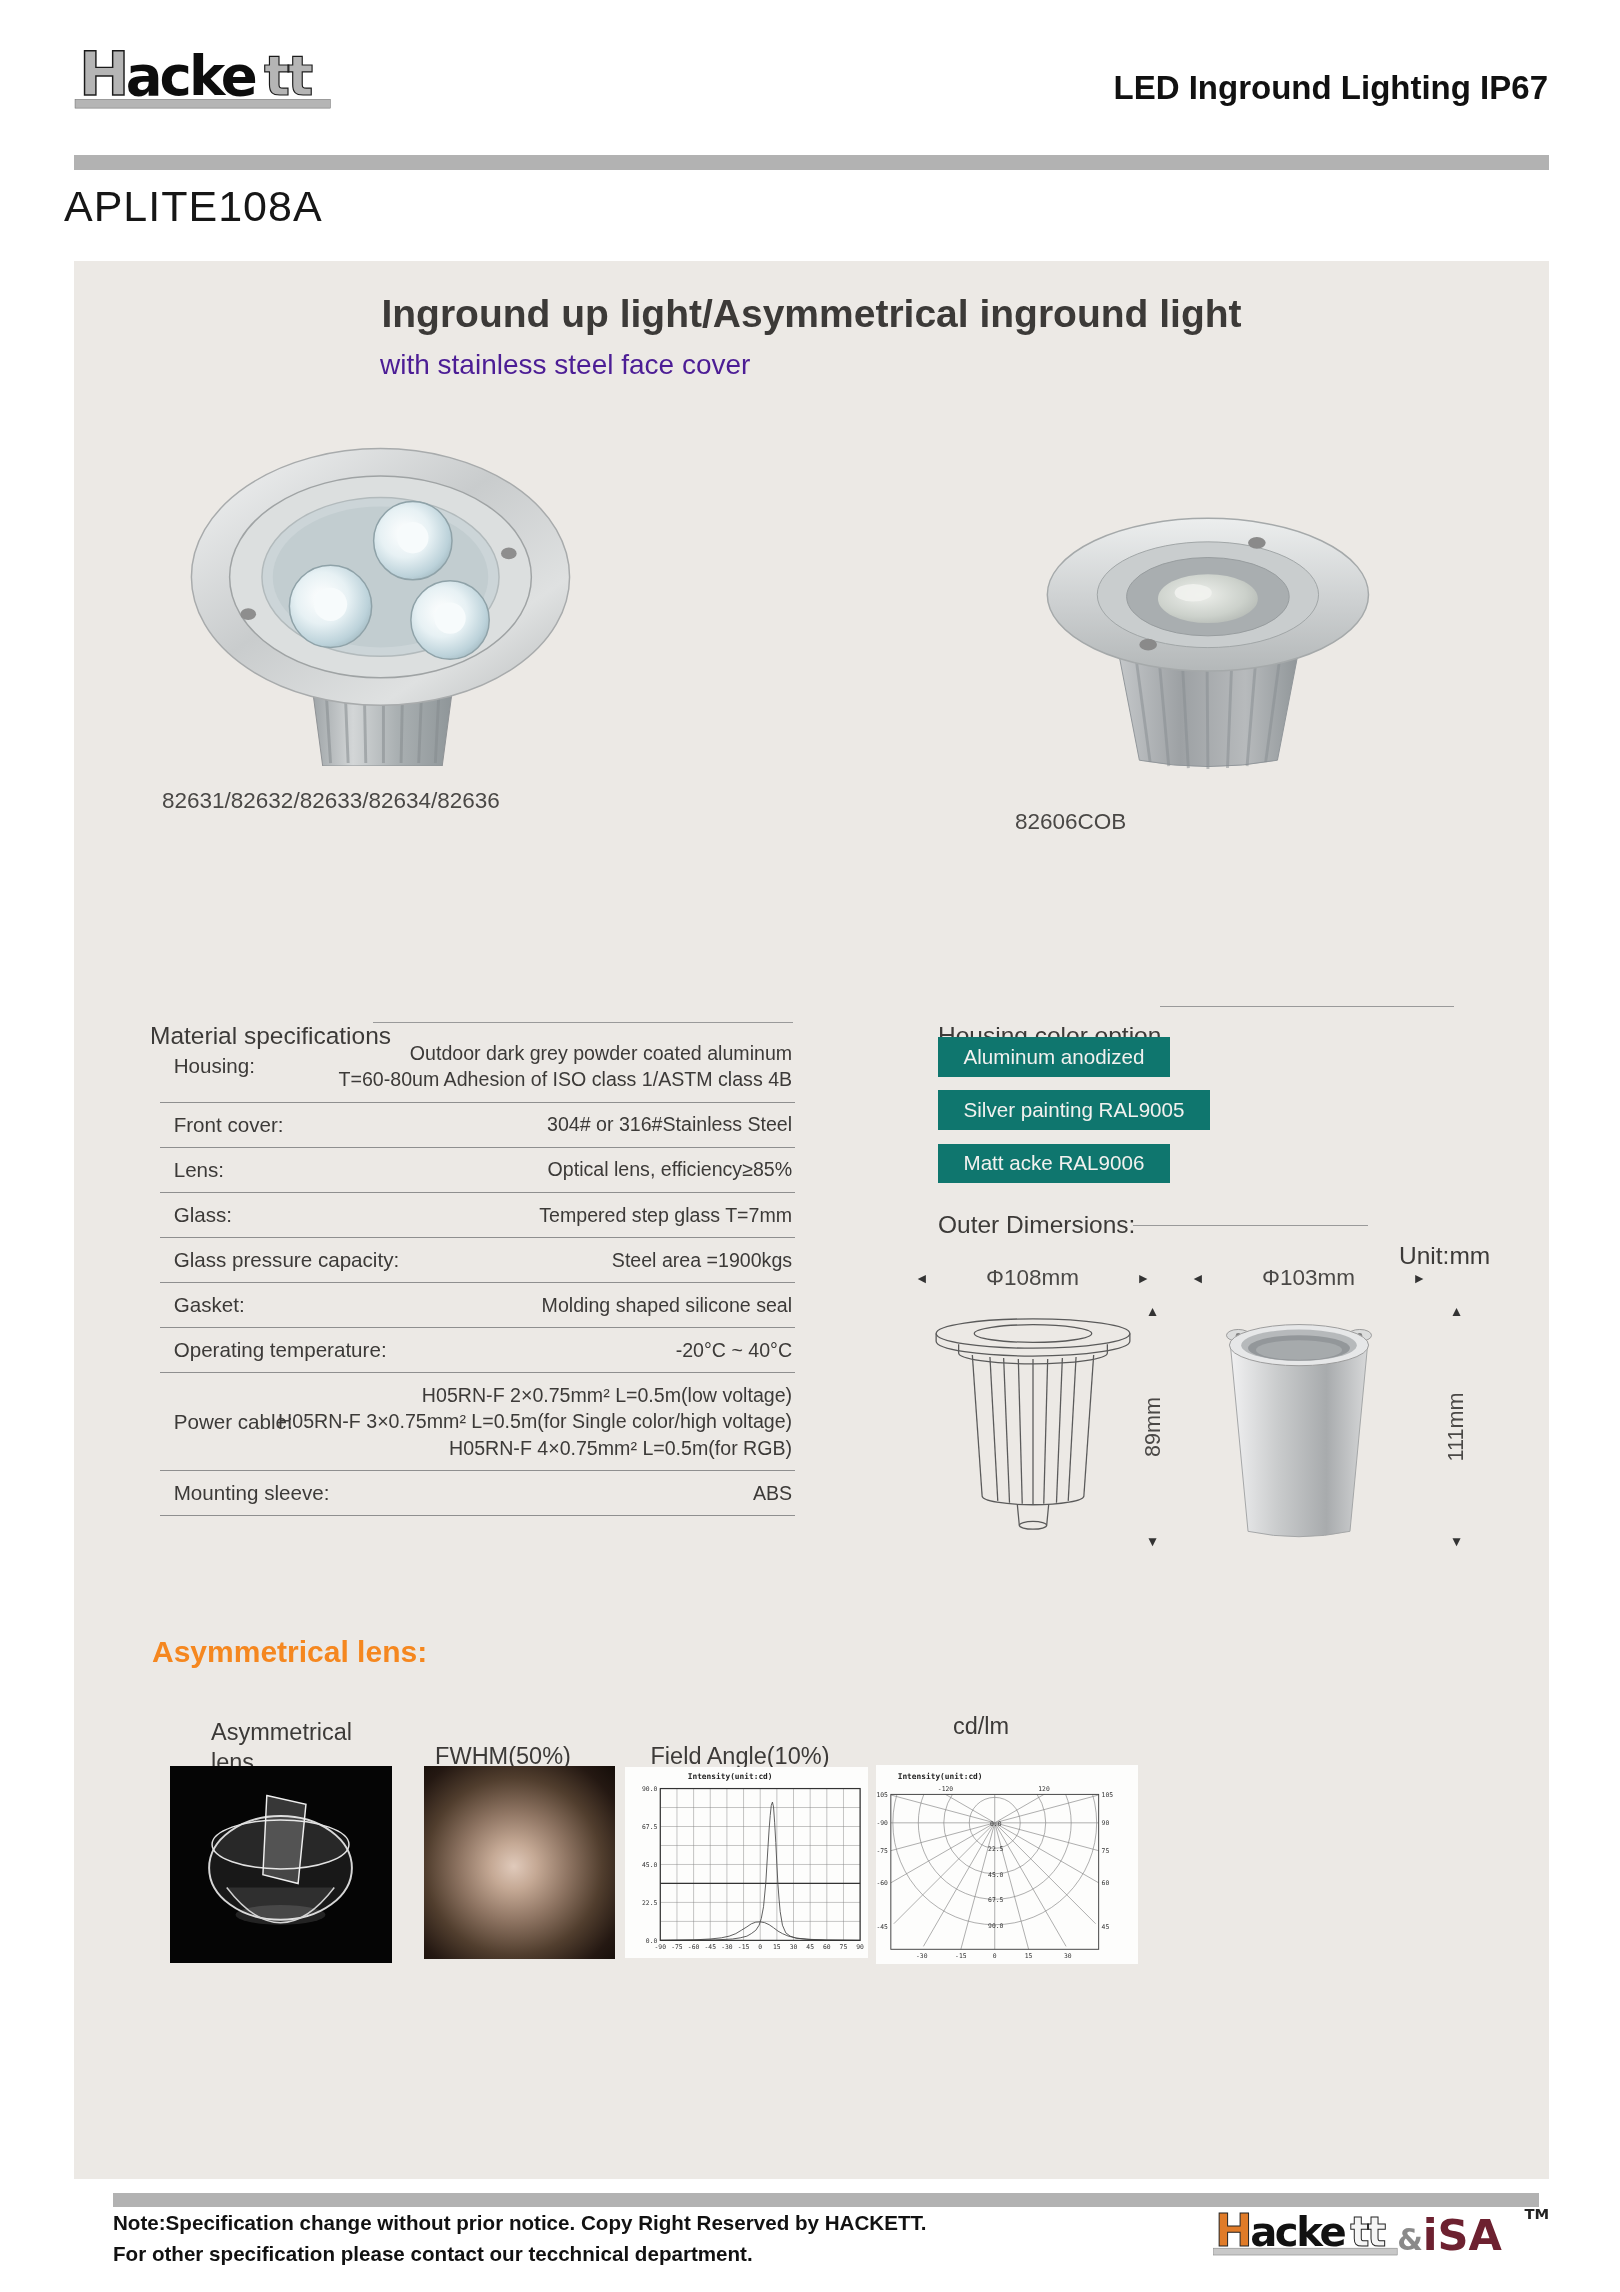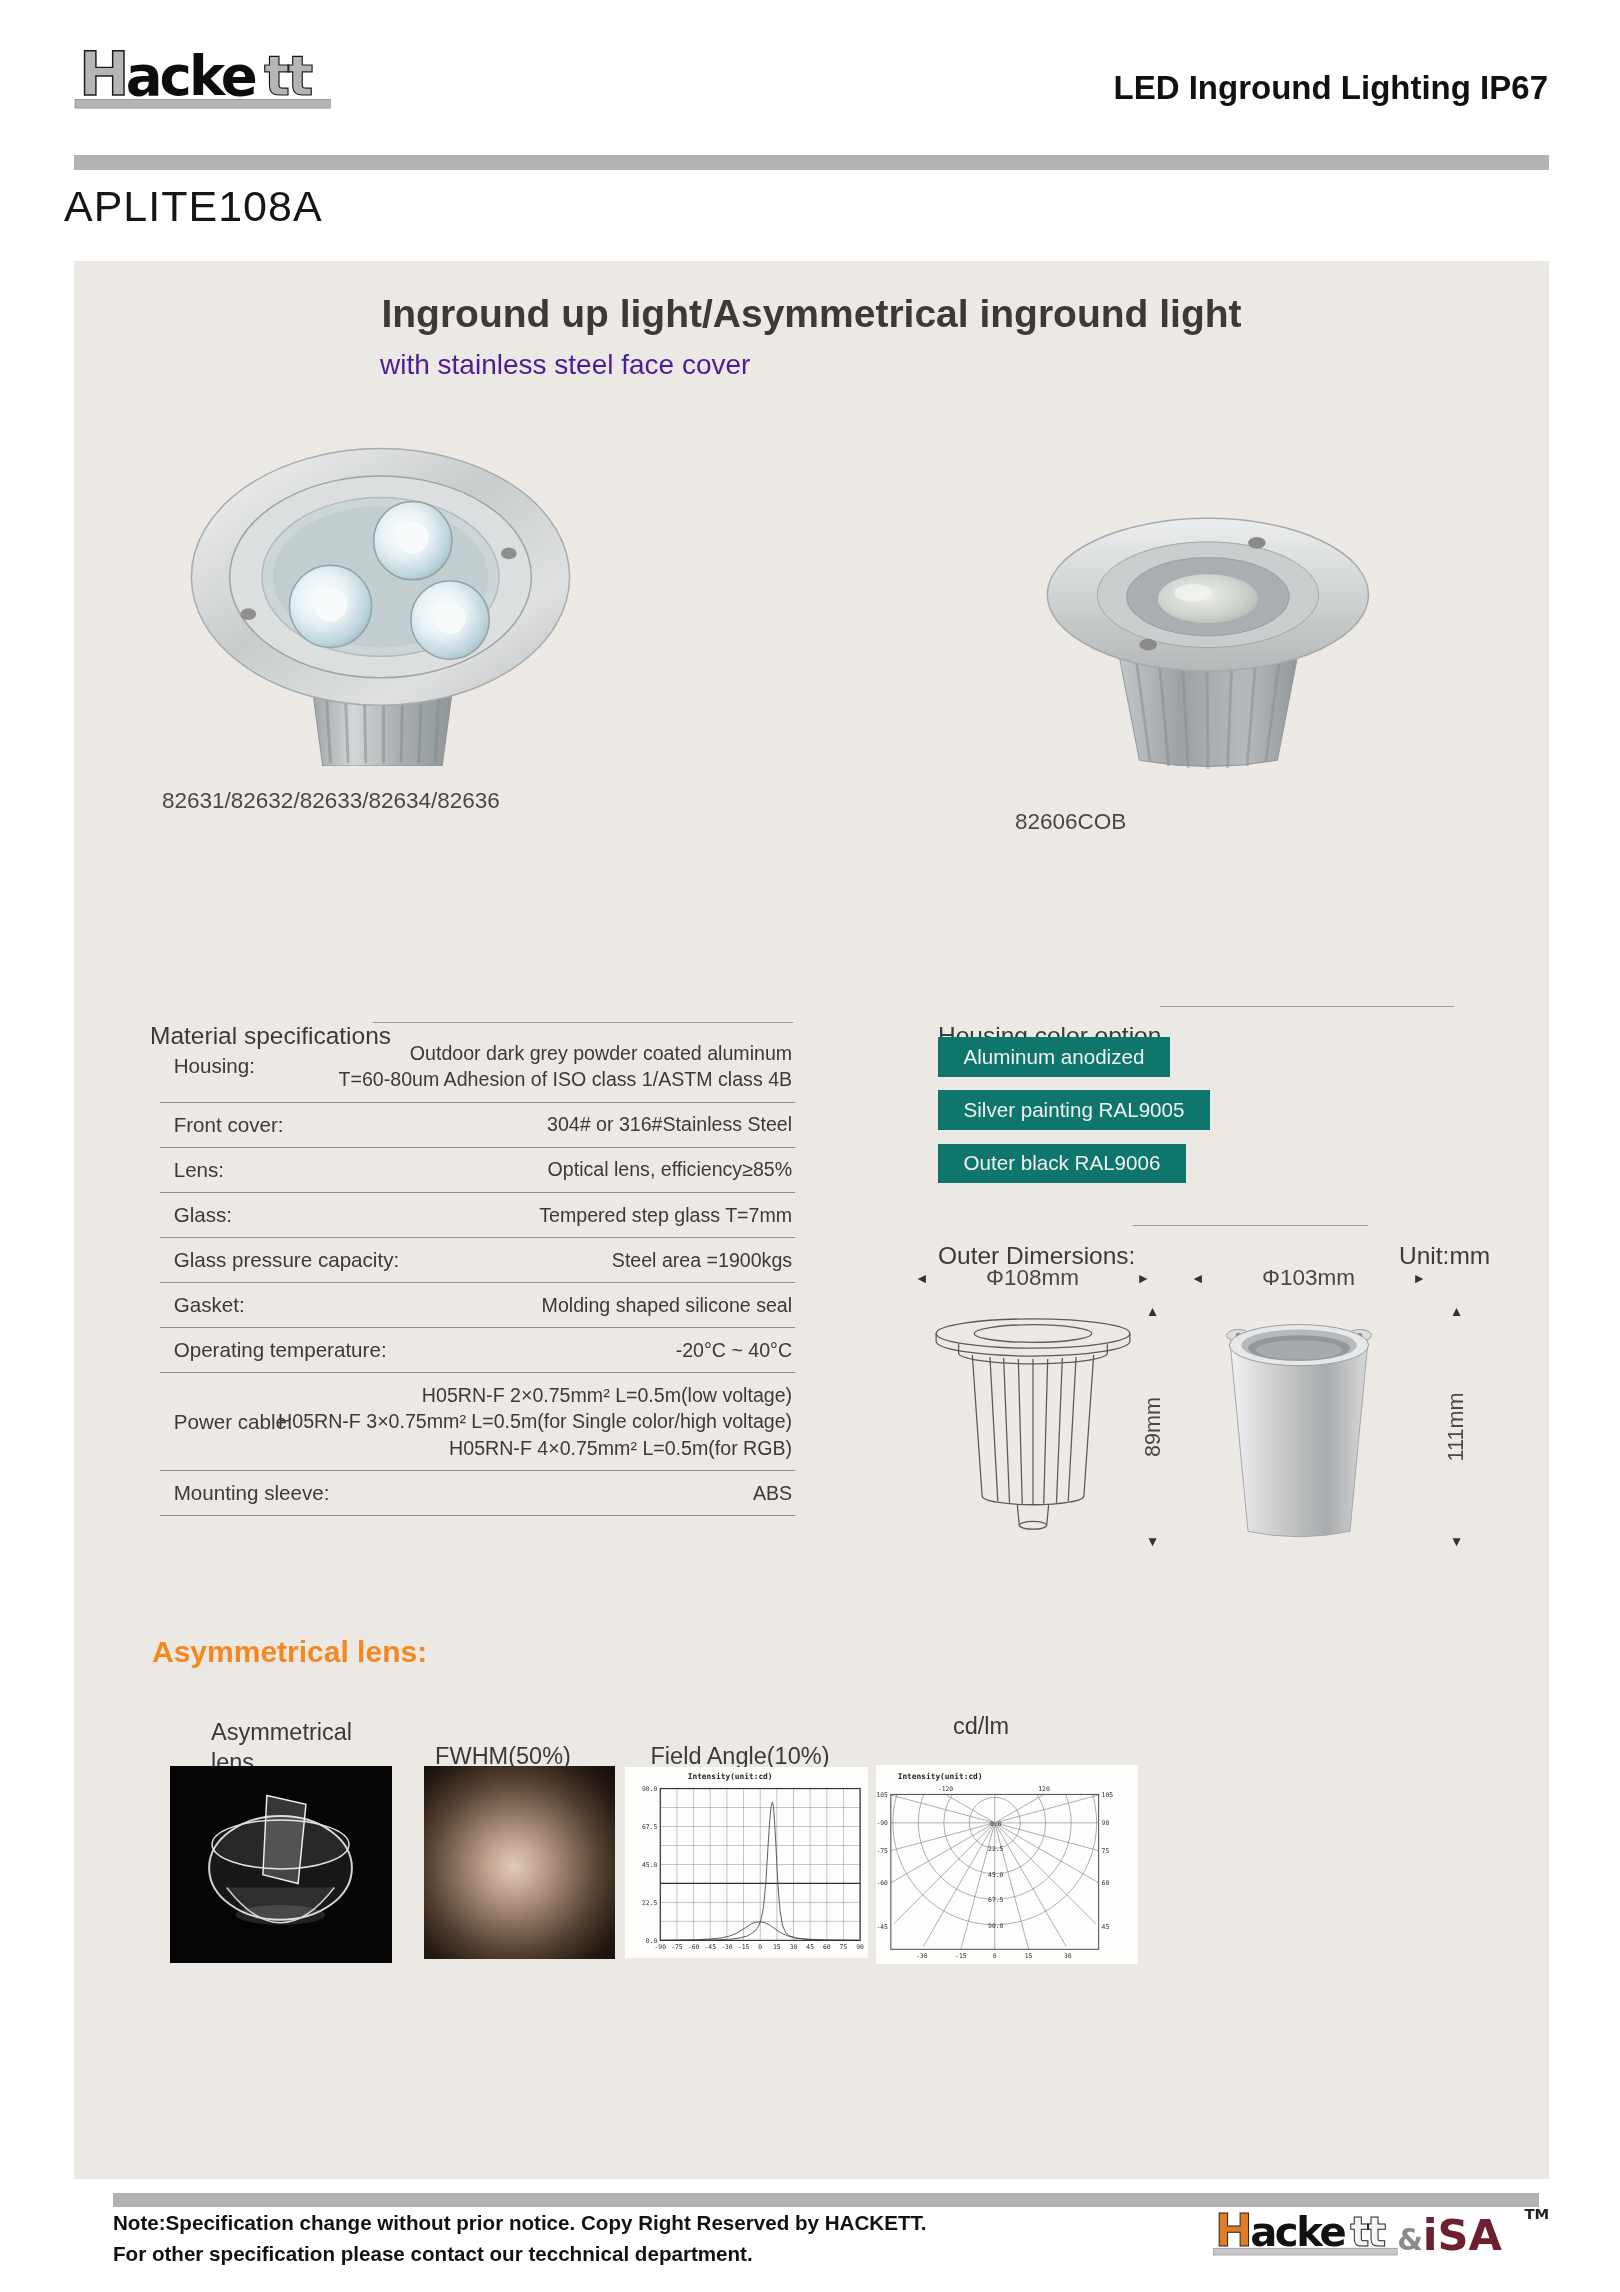--- a/index.html
+++ b/index.html
@@ -187,24 +187,24 @@
         <div class="spec-label">Mounting sleeve:</div>
         <div class="spec-value">ABS</div>
       </div>
     </div>
 
   <div class="sec-title" style="left:864px;top:729px;">Housing color option</div>
   <div class="rule" style="left:1086px;top:745px;width:294px;"></div>
   <div class="color-btns">
       <div class="color-btn">Aluminum anodized</div>
       <div class="color-btn">Silver painting RAL9005</div>
-      <div class="color-btn">Outer black RAL9006</div>
+      <div class="color-btn">Matt acke RAL9006</div>
     </div>
 
-  <div class="sec-title" style="left:864px;top:949px;">Outer Dimersions:</div>
+  <div class="sec-title" style="left:864px;top:918px;">Outer Dimersions:</div>
   <div class="rule" style="left:1059px;top:964px;width:235px;"></div>
   <div class="sec-title" style="left:1325px;top:949px;">Unit:mm</div>
 
   <div class="dim-dia" style="left:841px;top:1004px;width:235px;">
     <span class="dim-arrow">◄</span>
     <span>Φ108mm</span>
     <span class="dim-arrow">►</span>
   </div>
   <div class="dim-dia" style="left:1117px;top:1004px;width:235px;">
     <span class="dim-arrow">◄</span>

